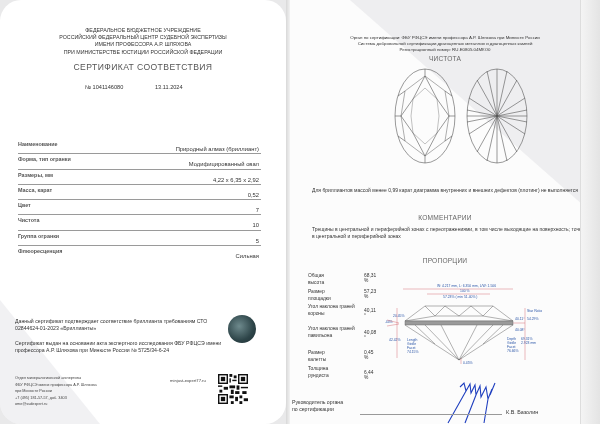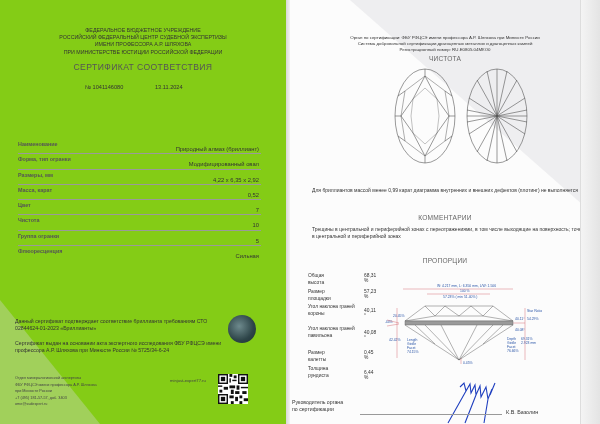--- a/index.html
+++ b/index.html
@@ -1,19 +1,19 @@
 <!DOCTYPE html>
 <html><head>
 <meta charset="utf-8">
 <style>
   * { box-sizing: border-box; margin: 0; padding: 0; }
   html, body { width: 600px; height: 424px; overflow: hidden; background: #e9e9ea; }
   body { font-family: "Liberation Sans", sans-serif; color: #2a2a2a; position: relative; }
   .page { position: absolute; top: 0; height: 424px; background: #fbfbfb; overflow: hidden; }
-  .left { left: 0; width: 286px; background: #84cc16; }
+  .left { left: 0; width: 286px; background: #ffffff; border-radius: 21px; }
   .right { left: 290px; width: 310px; background: #fcfcfc; }
   .edge { position: absolute; left: 286px; top: 0; width: 4px; height: 424px; background: linear-gradient(90deg,#d8d8d8,#f2f2f2); }
   .rightmost { position:absolute; right:0; top:0; width:20px; height:424px; background: linear-gradient(90deg,#f4f4f4,#e4e4e4); border-left:1px solid #ddd;}
   .hdr { position:absolute; left:0; width:286px; text-align:center; font-size:5.3px; line-height:7.2px; top:27px; color:#333; text-transform:uppercase; }
   .title { position:absolute; left:0; width:286px; text-align:center; top:62px; font-size:8.6px; letter-spacing:0.4px; color:#555; }
   .num { position:absolute; top:84px; left:85px; font-size:5.6px; color:#333; }
   .date { position:absolute; top:84px; left:155px; font-size:5.6px; color:#333; }
   .tbl { position:absolute; left:18px; top:139px; width:243px; }
   .row { position:relative; height:15.3px; border-bottom:0.8px solid #9a9a9a; }
   .row.last { border-bottom:none; }

